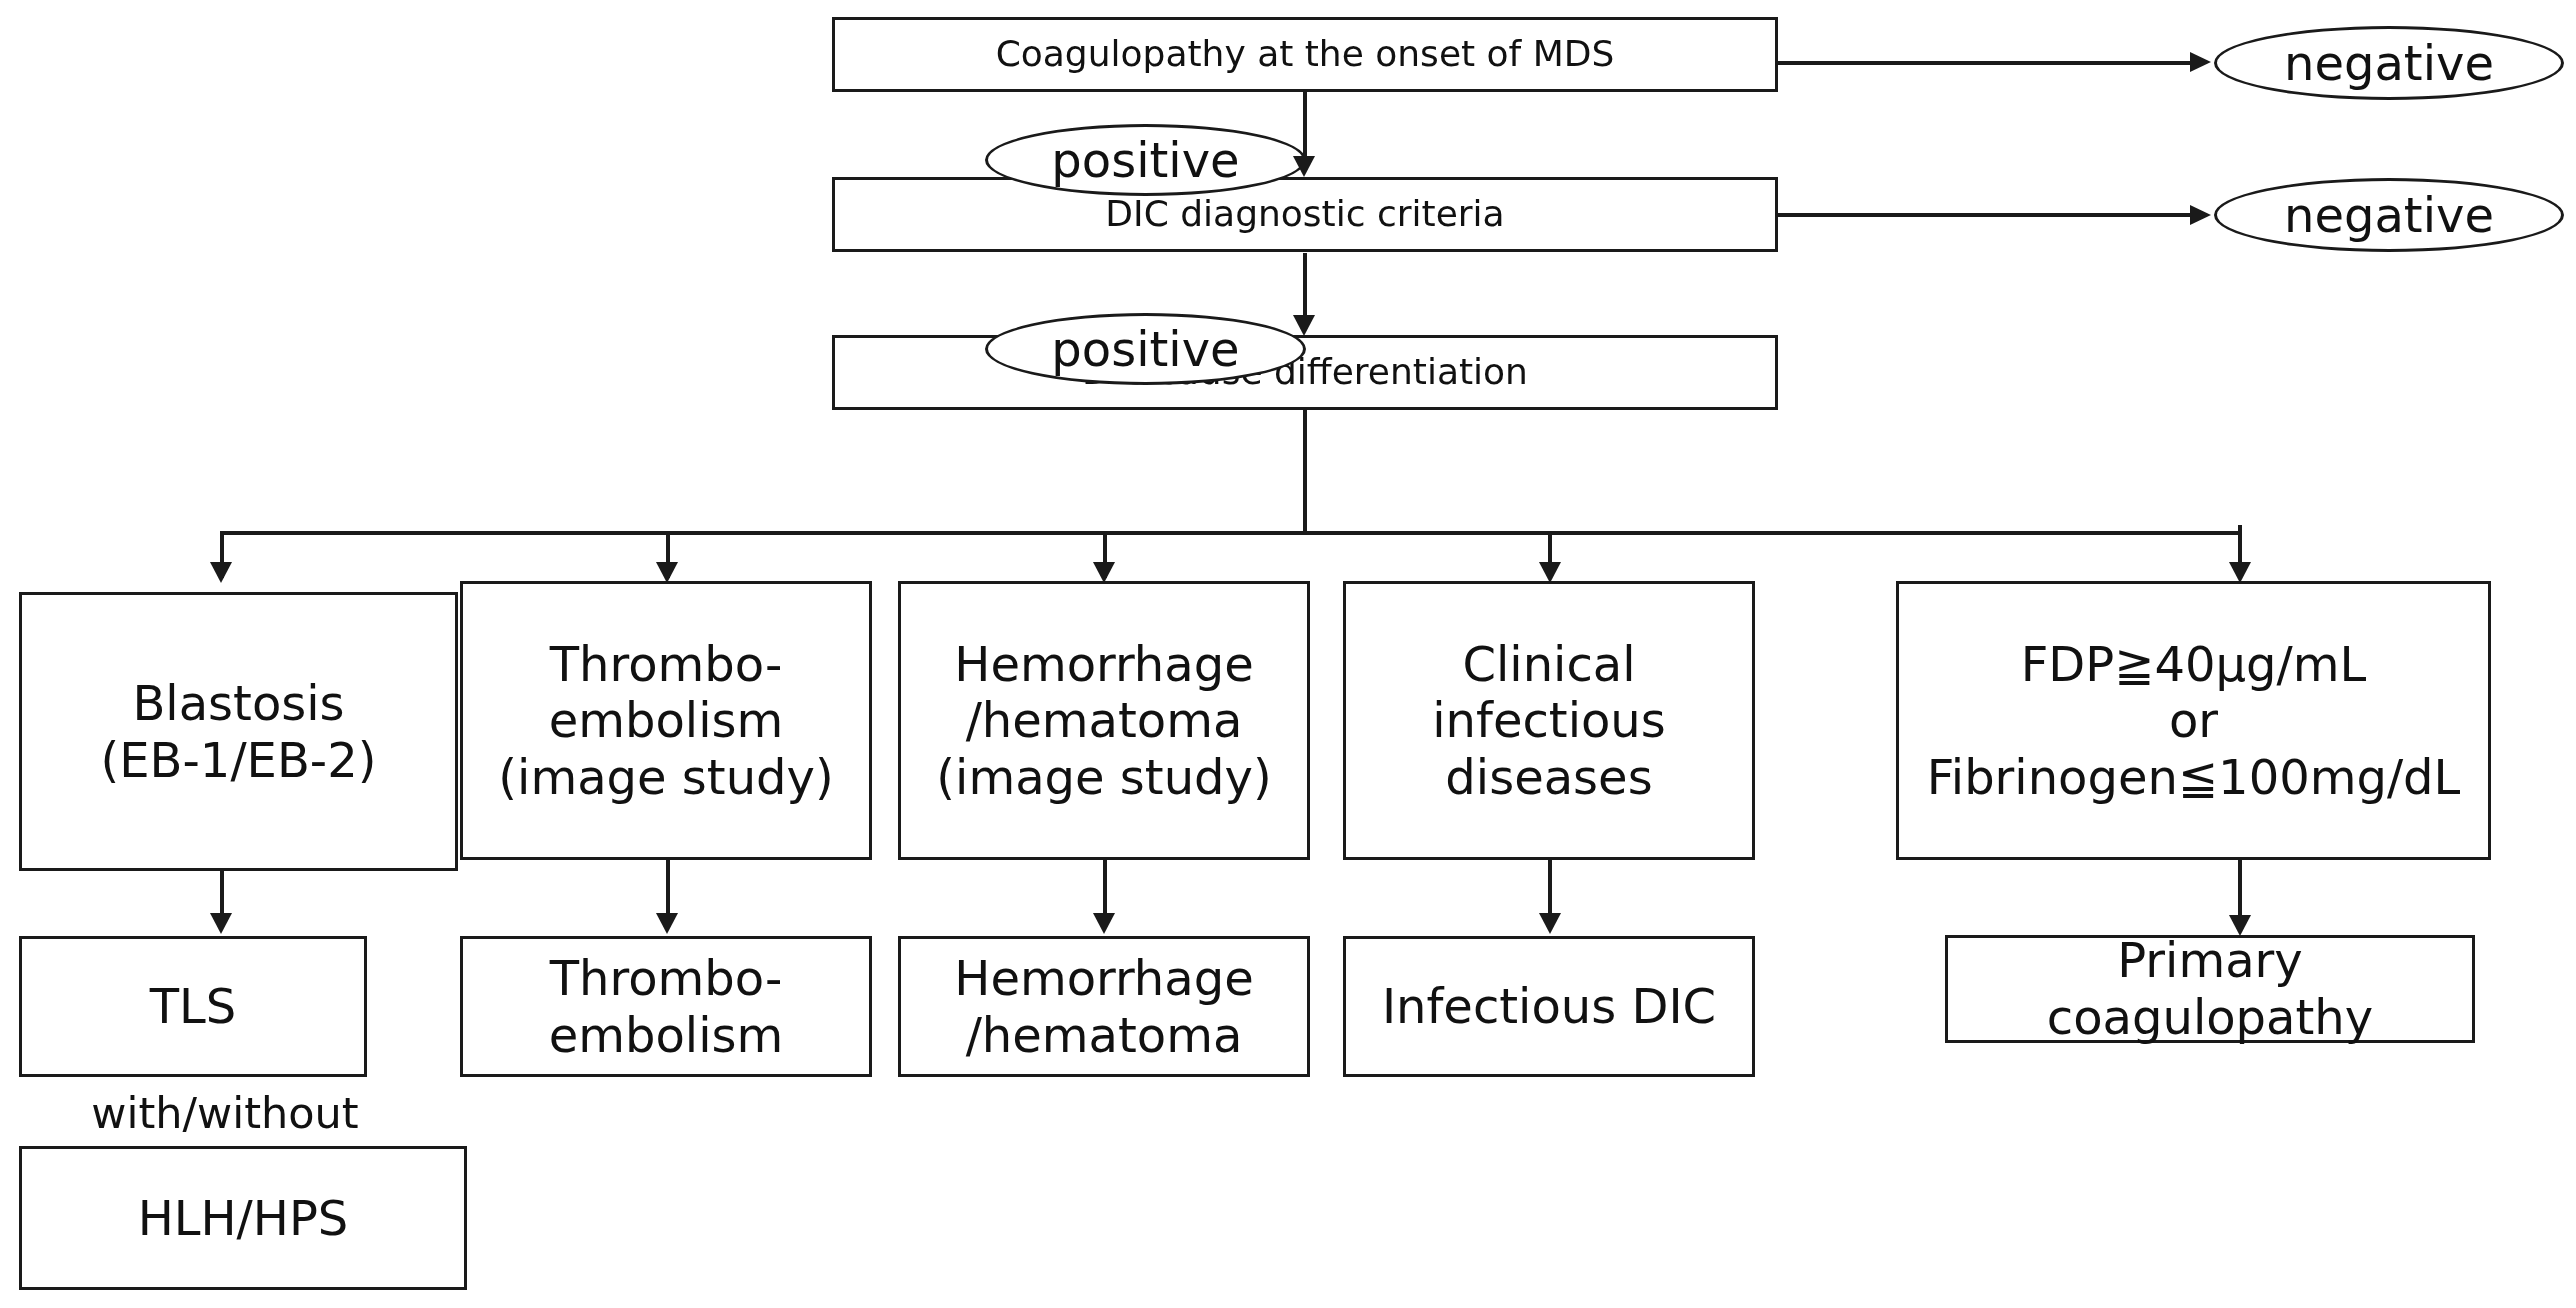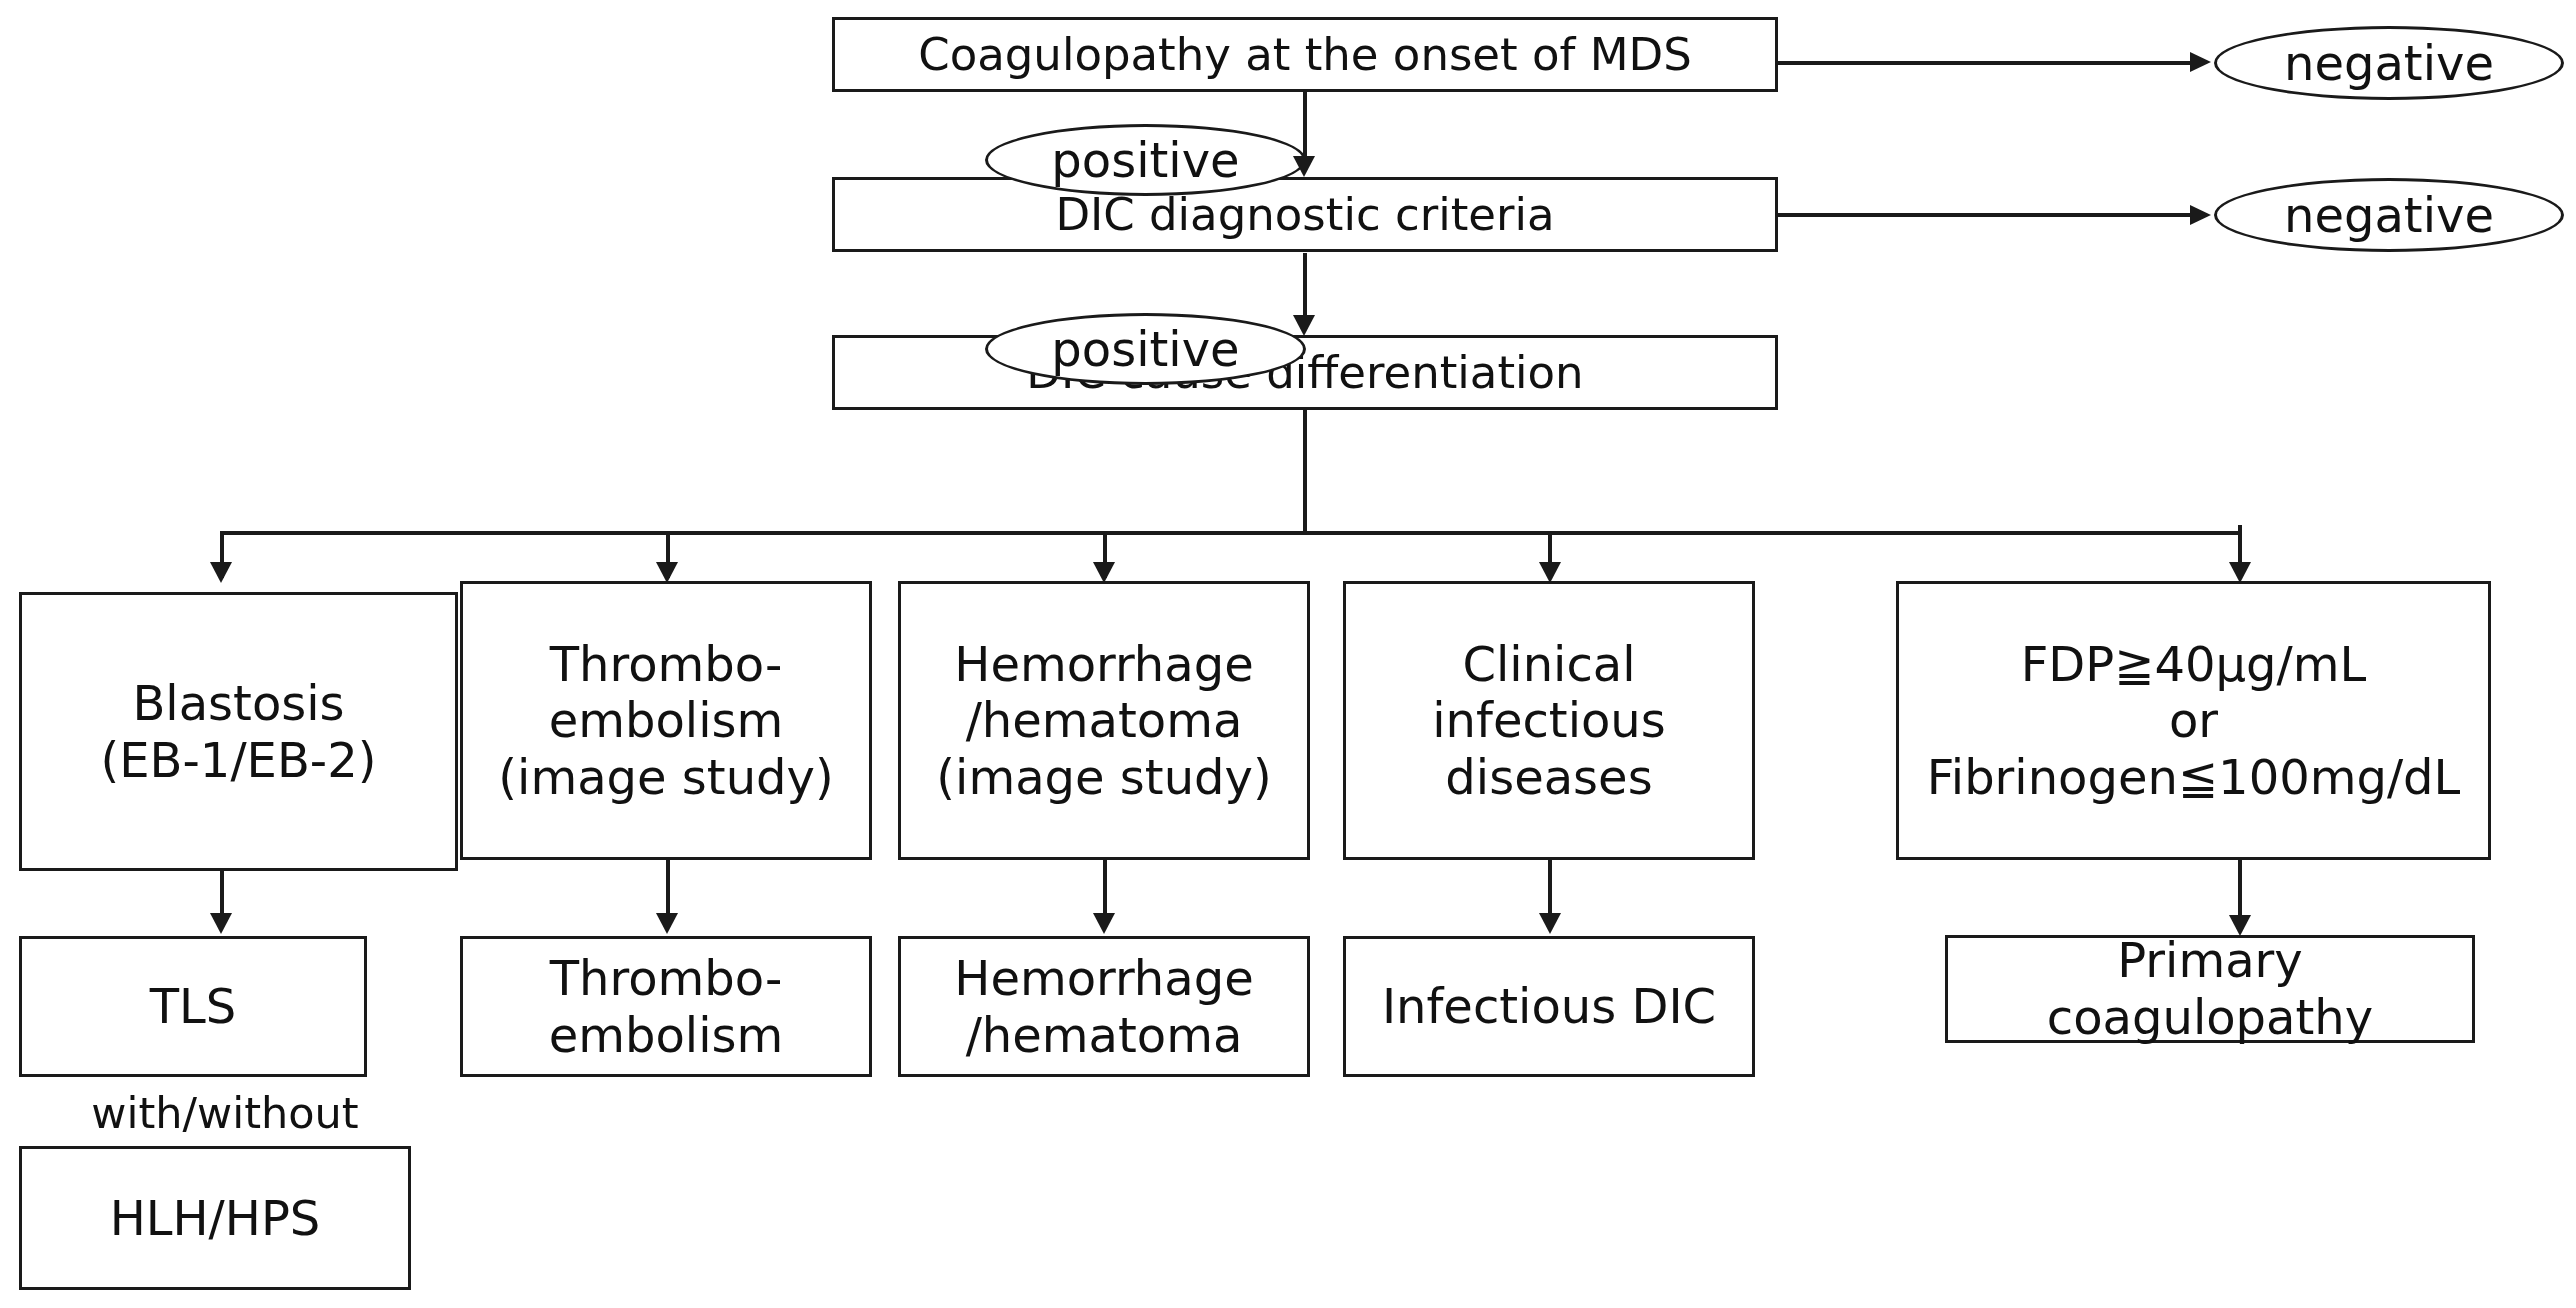--- a/index.html
+++ b/index.html
@@ -47,21 +47,21 @@
   .arrowright{
     position:absolute;
     width:0;height:0;
     border-top:10.4px solid transparent;
     border-bottom:10.4px solid transparent;
     border-left:21px solid #1a1a1a;
     z-index:5;
   }
 
   
-  .fs-head{font-size:45px;}
+  .fs-head{font-size:36px;}
   .fs-mid{font-size:48px;}
   .fs-small{font-size:43px;}
 </style>
 </head>
 <body>
 
 <div id="stage">
 
   <div class="node rect fs-head" style="left:832px;top:17px;width:946px;height:75px;">Coagulopathy at the onset of MDS</div>
 
@@ -152,16 +152,16 @@
 
   <div class="node rect fs-mid" style="left:898px;top:936px;width:412px;height:141px;">Hemorrhage
 /hematoma</div>
 
   <div class="node rect fs-mid" style="left:1343px;top:936px;width:412px;height:141px;">Infectious DIC</div>
 
   <div class="node rect fs-mid" style="left:1945px;top:935px;width:530px;height:108px;">Primary coagulopathy</div>
 
   <div class="lbl fs-small" style="left:19px;top:1088px;width:412px;">with/without</div>
 
-  <div class="node rect fs-mid" style="left:19px;top:1146px;width:392px;height:144px;">HLH/HPS</div>
+  <div class="node rect fs-mid" style="left:19px;top:1146px;width:448px;height:144px;">HLH/HPS</div>
 
 </div>
 
 
 </body></html>

